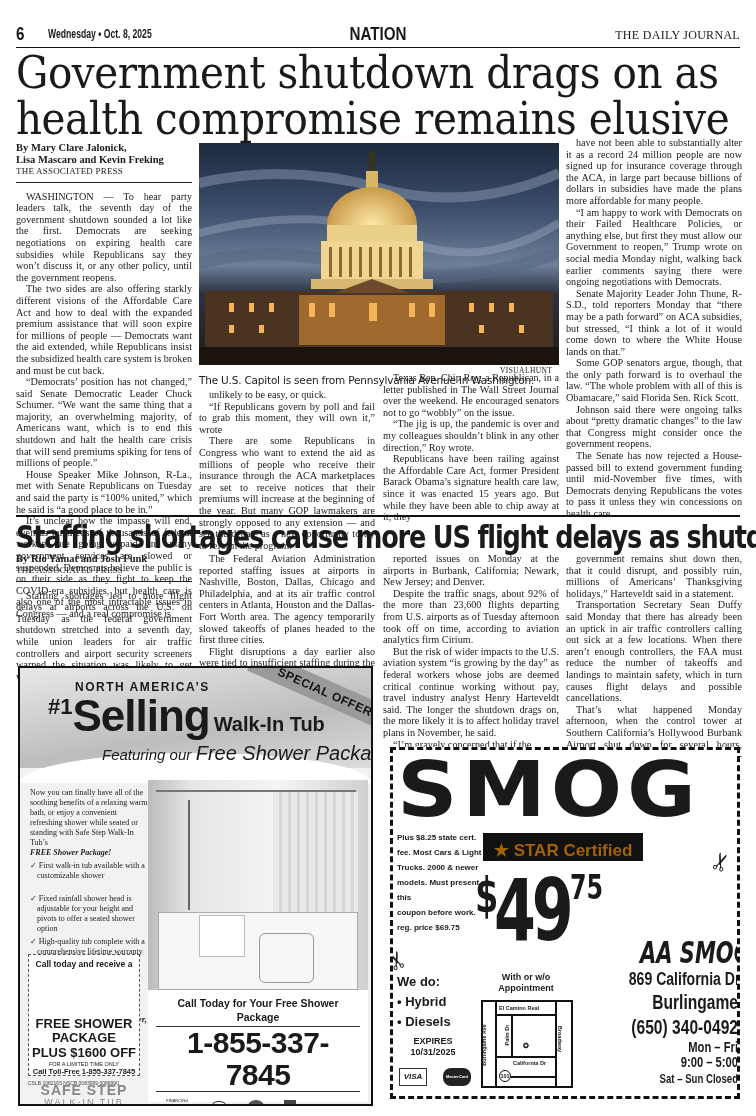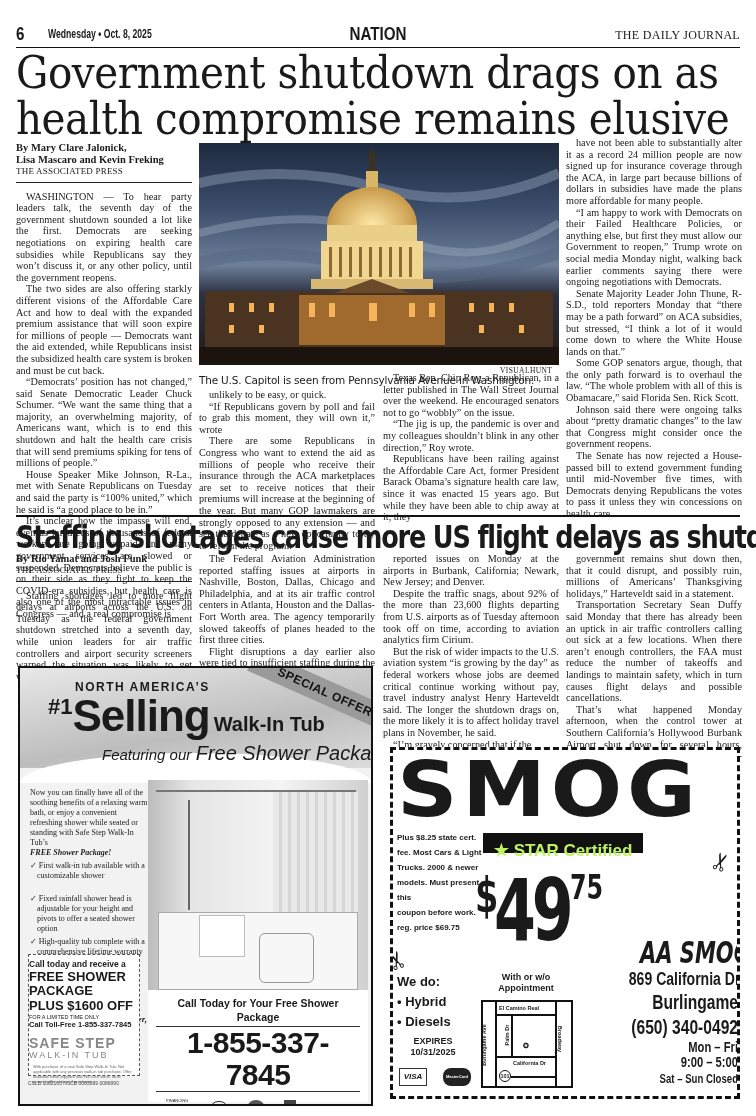--- a/index.html
+++ b/index.html
@@ -193,23 +193,23 @@
   </div>
   <div class="abs" style="left:128px;top:112px;width:220px;height:210px;background:linear-gradient(90deg,#bcbcbc,#e6e6e6 20%,#f4f4f4 60%,#d0d0d0);">
     <div class="abs" style="left:8px;top:10px;width:200px;height:2px;background:#777;"></div>
     <div class="abs" style="left:125px;top:12px;width:85px;height:140px;background:repeating-linear-gradient(90deg,#e9e9e9 0 6px,#d6d6d6 6px 9px);"></div>
     <div class="abs" style="left:40px;top:20px;width:2px;height:110px;background:#666;"></div>
     <div class="abs" style="left:10px;top:132px;width:200px;height:78px;background:#f7f7f7;border:1px solid #aaa;">
       <div class="abs" style="left:40px;top:2px;width:46px;height:42px;background:#fff;border:1px solid #bbb;"></div>
       <div class="abs" style="left:100px;top:20px;width:55px;height:50px;border:1px solid #999;border-radius:6px;"></div>
     </div>
   </div>
-  <div class="abs" style="left:8px;top:286px;width:112px;height:122px;border:1px dashed #555;background:#fff;font-family:'Liberation Sans',sans-serif;">
+  <div class="abs" style="left:8px;top:286px;width:112px;height:122px;border:1px dashed #555;background:#fff;text-align:center;font-family:'Liberation Sans',sans-serif;">
     <div style="font:bold 8.5px/11px 'Liberation Sans',sans-serif;margin-top:4px;">Call today and receive a</div>
-    <div style="font:bold 13px/14px 'Liberation Sans',sans-serif;">FREE SHOWER</div>
+    <div style="font:bold 13px/14px 'Liberation Sans',sans-serif;margin-top:47px;">FREE SHOWER</div>
     <div style="font:bold 13px/14px 'Liberation Sans',sans-serif;">PACKAGE</div>
     <div style="font:bold 13px/16px 'Liberation Sans',sans-serif;">PLUS $1600 OFF</div>
     <div style="font-size:5.5px;">FOR A LIMITED TIME ONLY</div>
     <div style="font:bold 7.5px/10px 'Liberation Sans',sans-serif;">Call Toll-Free 1-855-337-7845</div>
     <div style="font:bold 14px/14px 'Liberation Sans',sans-serif;color:#888;margin-top:6px;letter-spacing:1px;">SAFE STEP</div>
     <div style="font:9px/10px 'Liberation Sans',sans-serif;color:#888;letter-spacing:2px;">WALK-IN TUB</div>
     <div style="font-size:4px;line-height:5px;color:#666;margin:4px 4px 0;">With purchase of a new Safe Step Walk-In Tub. Not applicable with any previous walk-in tub purchase. Offer available while supplies last. No cash value. Must present offer at time of purchase.</div>
   </div>
   <div class="abs" style="left:8px;top:412px;font:5px 'Liberation Sans',sans-serif;color:#444;">CSLB 1082165  NSCB 0083999  0086990</div>
   <div class="abs" style="left:128px;top:322px;width:220px;height:112px;background:#fff;text-align:center;">
@@ -230,21 +230,21 @@
   <div class="abs" style="left:4px;top:80px;width:90px;font:bold 8px/15px 'Liberation Sans',sans-serif;">
     <div>
         <div>Plus $8.25 state cert.</div>
         <div>fee. Most Cars &amp; Light</div>
         <div>Trucks. 2000 &amp; newer</div>
         <div>models. Must present this</div>
         <div>coupon before work.</div>
         <div>reg. price $69.75</div>
       </div>
   </div>
-  <div class="abs" style="left:90px;top:83px;width:160px;height:20px;background:#111;color:#bef264;font:bold 17px/36px 'Liberation Sans',sans-serif;text-align:center;">
+  <div class="abs" style="left:90px;top:83px;width:160px;height:28px;background:#111;color:#a16207;font:bold 17px/36px 'Liberation Sans',sans-serif;text-align:center;">
     <span>★</span>
     <span>STAR Certified</span>
   </div>
   <div class="abs" style="left:82px;top:117px;white-space:nowrap;font-weight:900;font-family:'DejaVu Sans',sans-serif;">
     <span class="cond" style="font-size:48px;vertical-align:top;">$</span><span class="cond" style="font-size:86px;line-height:86px;margin-left:-14px;letter-spacing:-6px;">49</span><span class="cond" style="font-size:34px;vertical-align:top;margin-left:-32px;">75</span>
   </div>
   <div class="abs" style="left:318px;top:98px;font-size:24px;transform:rotate(-70deg);">✂</div>
   <div class="abs" style="left:-6px;top:196px;font-size:24px;transform:rotate(-110deg);">✂</div>
   <div class="abs" style="left:205px;top:188px;width:140px;text-align:right;font-family:'Liberation Sans',sans-serif;font-weight:bold;">
     <div style="font:italic 900 30px/30px 'DejaVu Sans',sans-serif;transform:scaleX(.7);transform-origin:right;white-space:nowrap;">AA SMOG</div>

